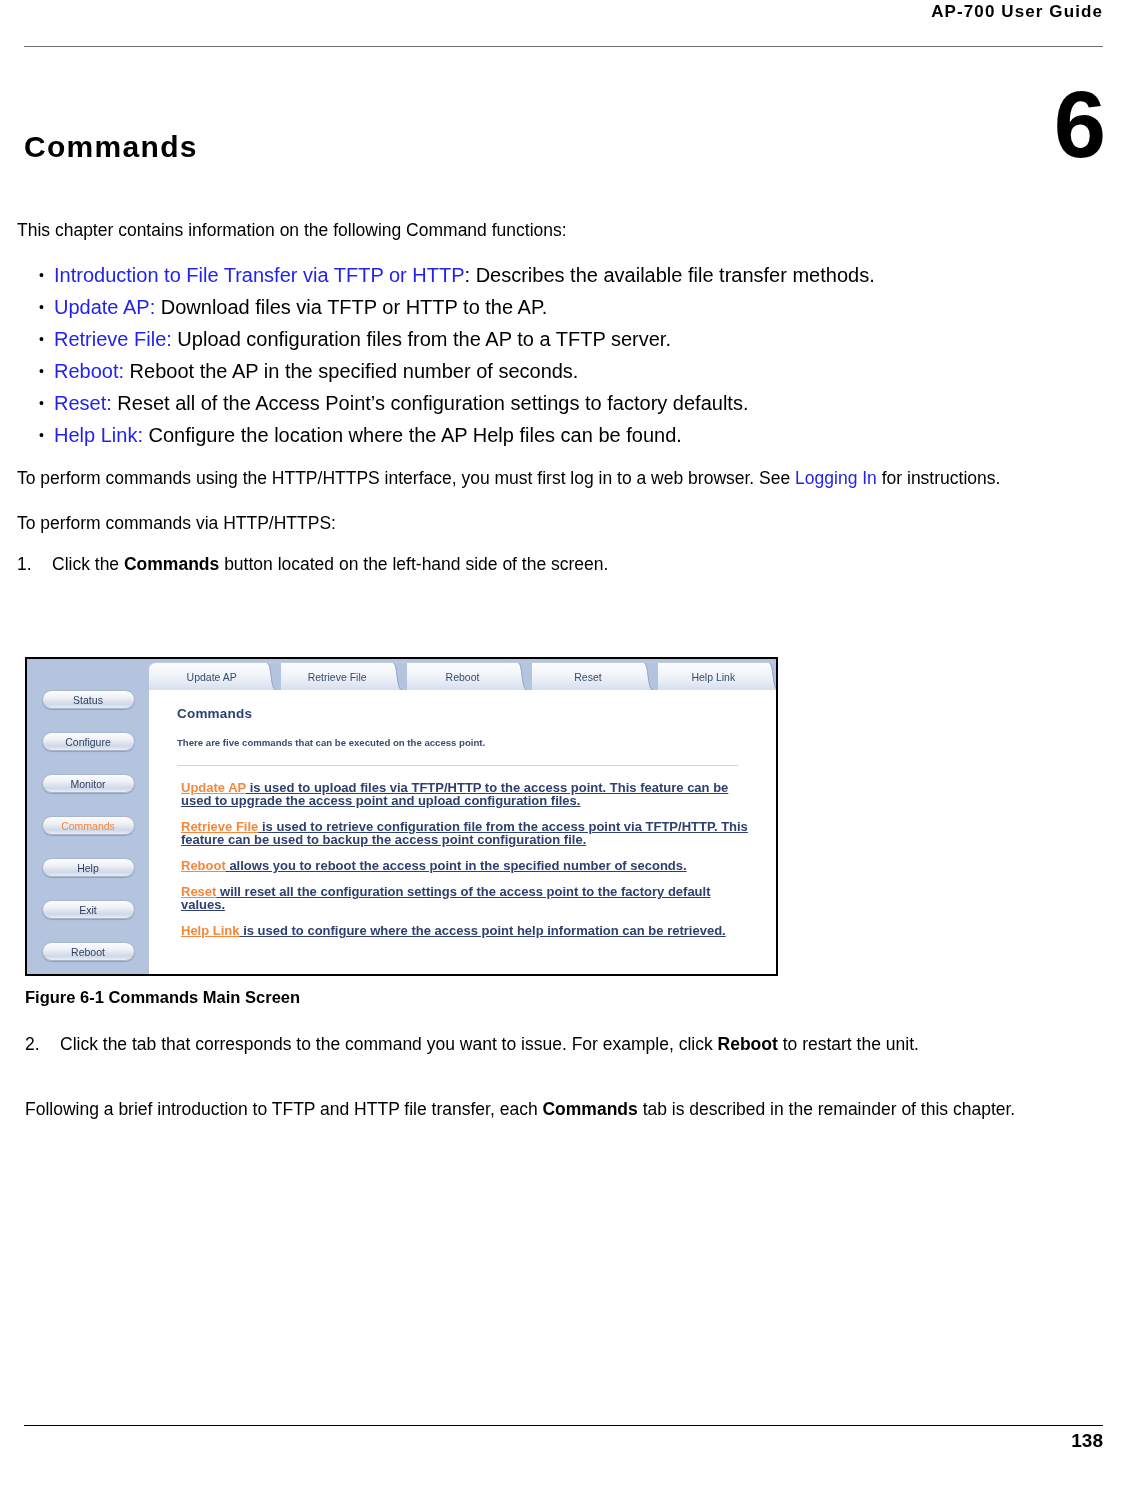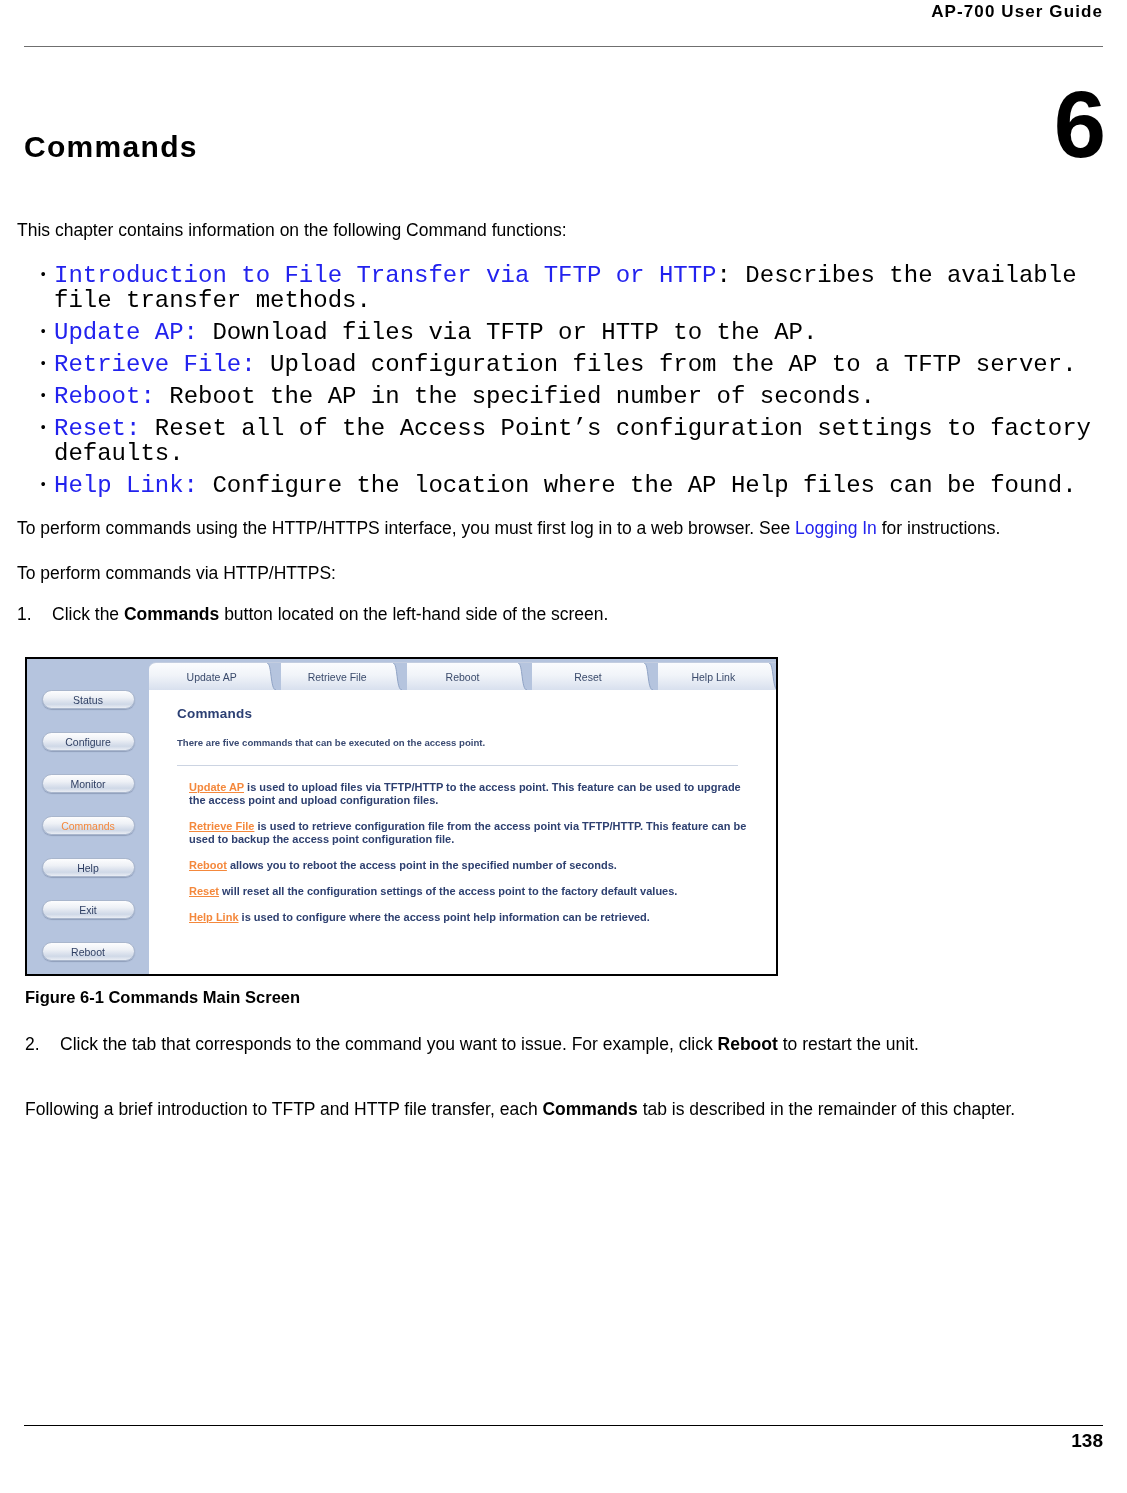--- a/index.html
+++ b/index.html
@@ -83,24 +83,23 @@
   p.para.tight { margin-bottom: 16px; }
 
   ul.bullets {
     list-style: none;
     margin: 0 0 18px 0;
     padding: 0;
   }
   ul.bullets li {
     position: relative;
     padding-left: 37px;
-    font-size: 24px;
+    font-size: 20px;
     line-height: 25px;
     margin-bottom: 7px;
-    font-family: Liberation Mono, monospace;
   }
   ul.bullets li::before {
     content: "\2022";
     position: absolute;
     left: 22px;
     top: 0;
     font-size: 14px;
     line-height: 25px;
   }
   .lnk { color: #2222ee; }
@@ -221,25 +220,26 @@
     font-weight: bold;
     color: #3a4a72;
     margin: 0 0 17px 0;
   }
   .ui-divider {
     border-top: 1px solid #ccd4e2;
     margin: 0 0 15px 0;
     width: 561px;
   }
   .ui-desc {
-    font-size: 11px;
+    font-size: 13px;
     font-weight: bold;
     color: #2e4070;
     line-height: 13px;
-    margin: 0 0 13px 12px;
+    margin: 0 0 13px 4px;
+    text-decoration: underline;
   }
   .ui-desc .cmd {
     color: #f4883c;
     text-decoration: underline;
   }
 
   .figure-caption {
     position: absolute;
     left: 25px;
     top: 988px;

